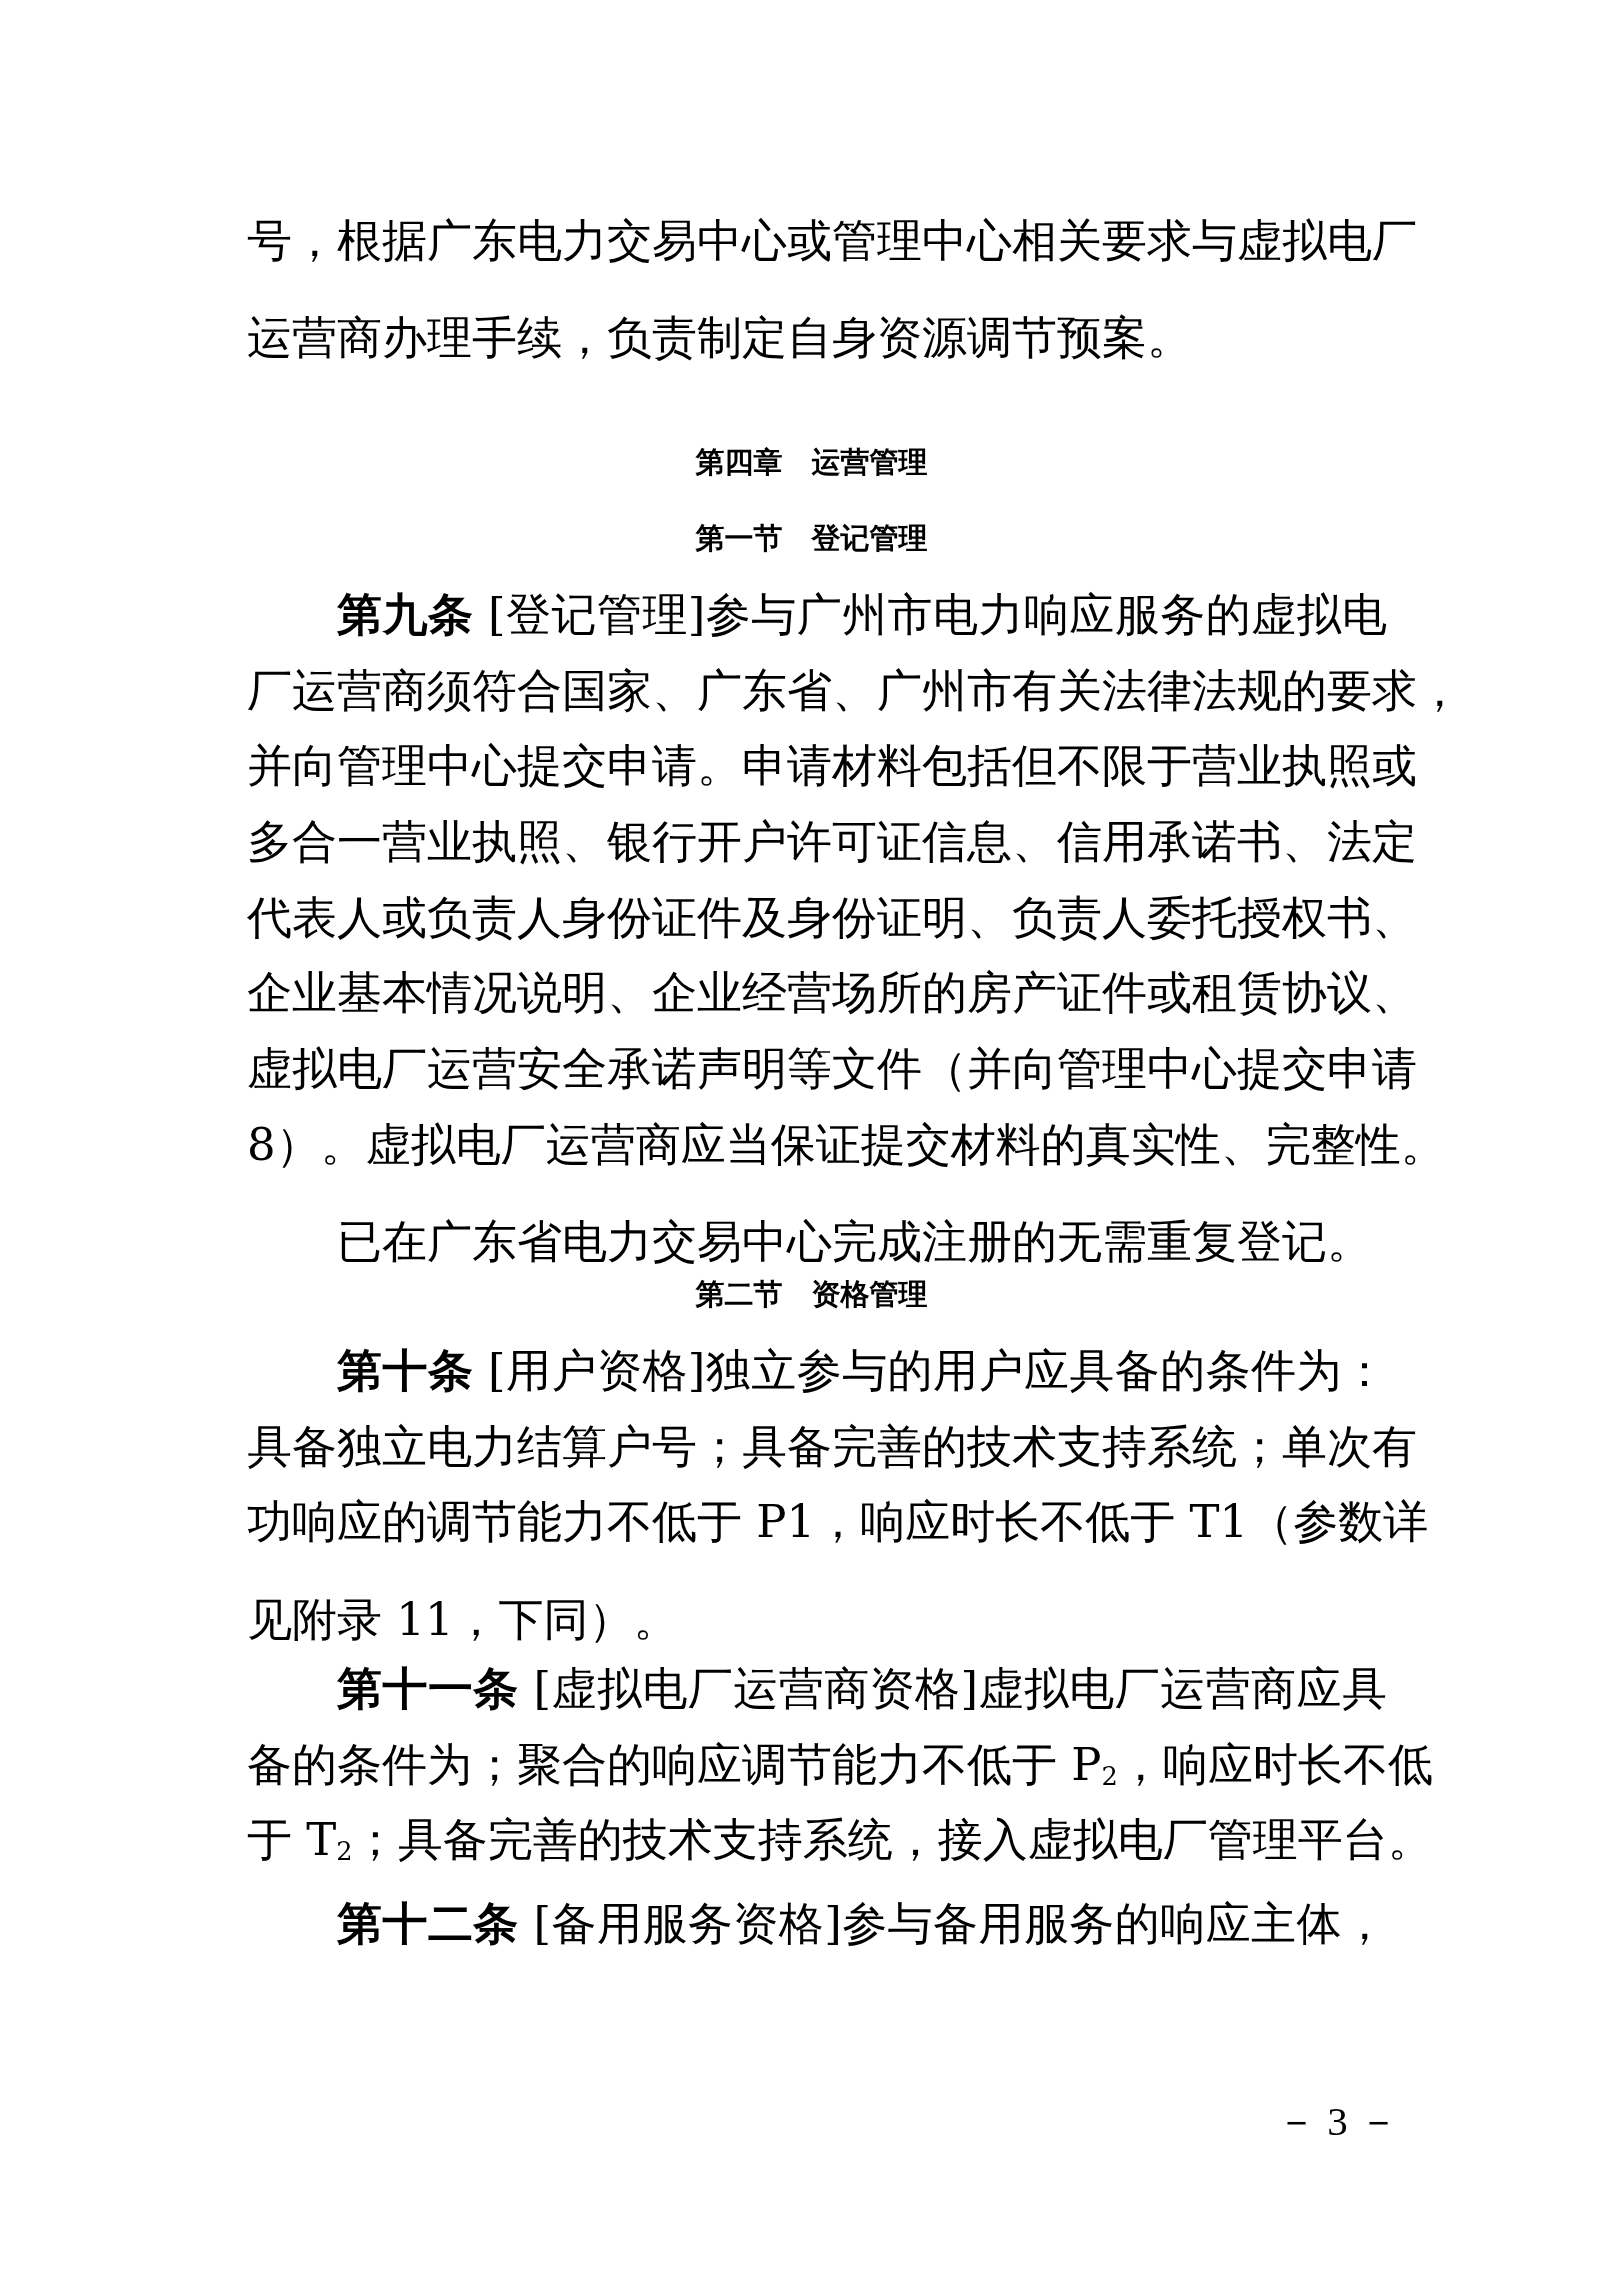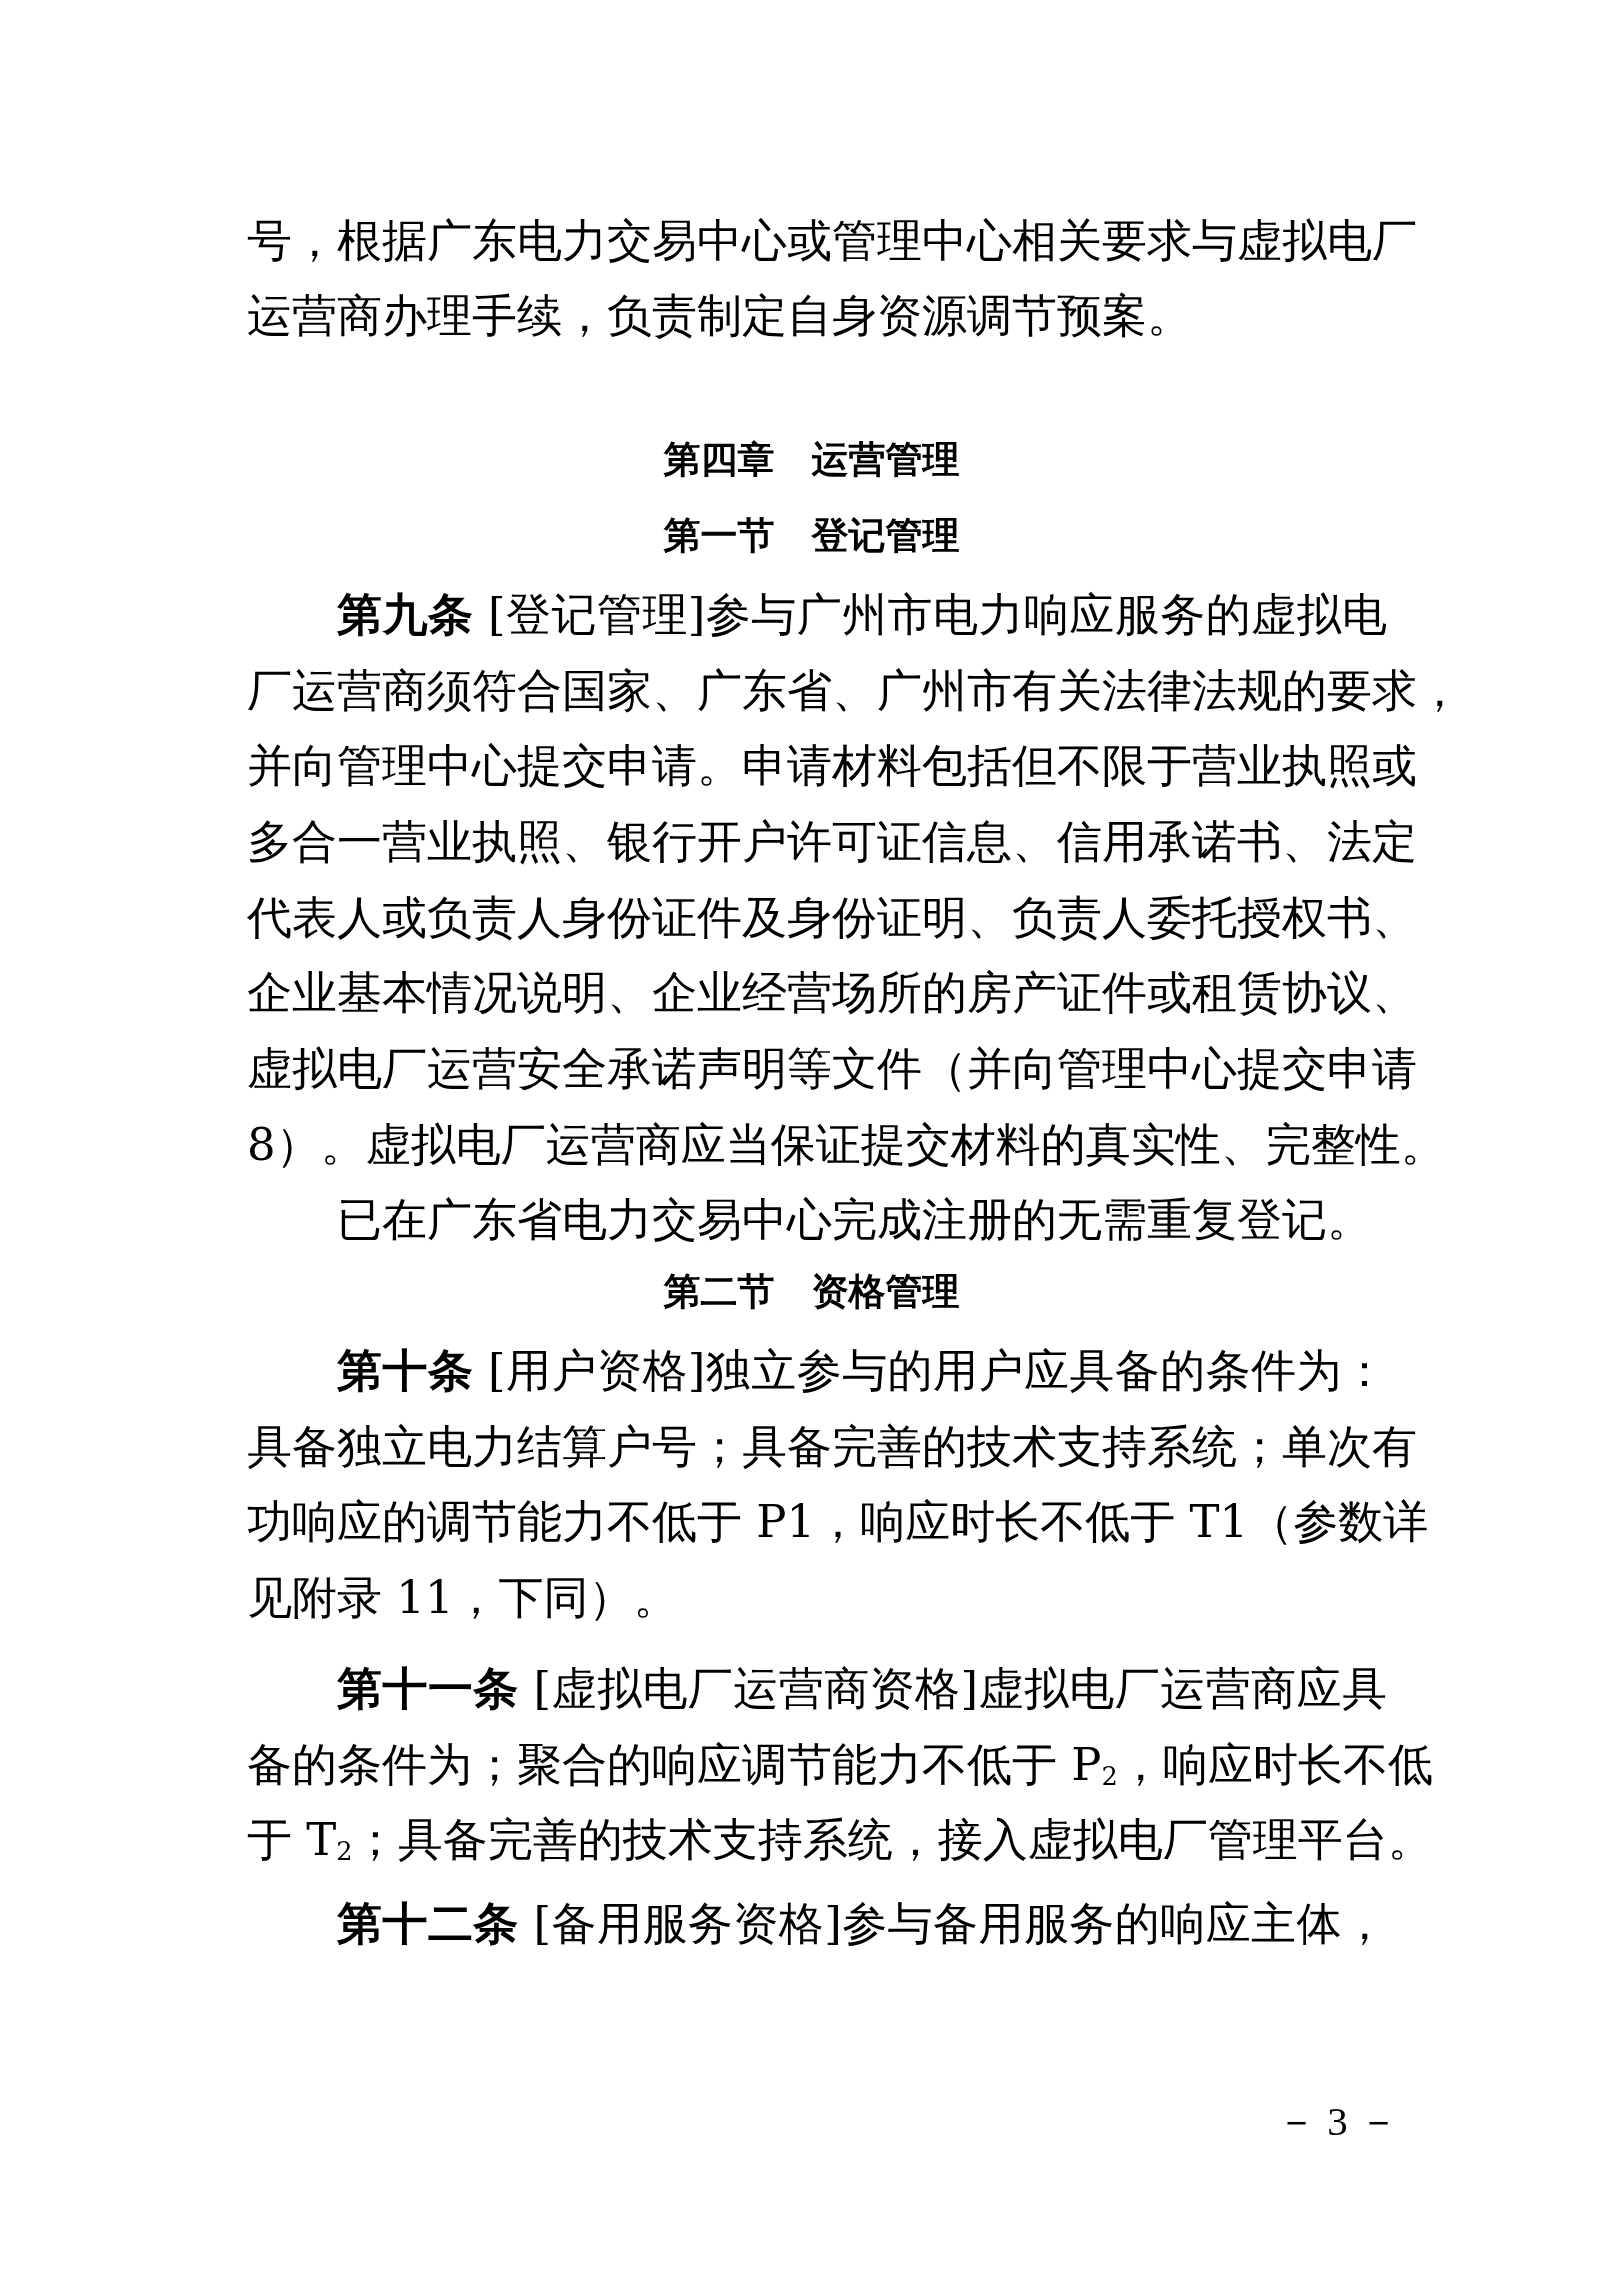--- a/index.html
+++ b/index.html
@@ -6,26 +6,26 @@
   body { width: 1623px; height: 2295px; position: relative; overflow: hidden; }
   .page {
     position: absolute; left: 0; top: 0; width: 1618px; height: 2295px; background: #ffffff;
     font-family: "DejaVu Serif", "Liberation Serif", serif; color: #000;
   }
   .line {
     position: absolute; left: 247px; width: 1140px;
     font-size: 45px; line-height: 51px; white-space: nowrap;
     text-align: justify; text-align-last: justify; letter-spacing: 0;
   }
-  .line.noj { text-align: right; text-align-last: left; }
+  .line.noj { text-align: right; text-align-last: left; margin-top: 22px; }
   .line.indent { left: 337px; width: 1050px; }
   .heading {
     position: absolute; left: 0; width: 1623px; text-align: center;
-    font-family: Liberation Mono, monospace; font-weight: bold;
-    font-size: 37px; line-height: 51px; white-space: pre;
+    font-family: Liberation Sans, sans-serif; font-weight: bold;
+    font-size: 29px; line-height: 51px; white-space: pre;
   }
   .art { font-weight: bold; font-family: Liberation Mono, monospace; }
   sub { font-size: 25.6px; line-height: 0; vertical-align: -5.1px; }
   .pageno {
     position: absolute; left: 1276px; top: 2096px; font-size: 41px; line-height: 51px;
     font-family: "Liberation Serif", "DejaVu Serif", serif; white-space: pre;
   }
 </style>
 </head>
 <body>

